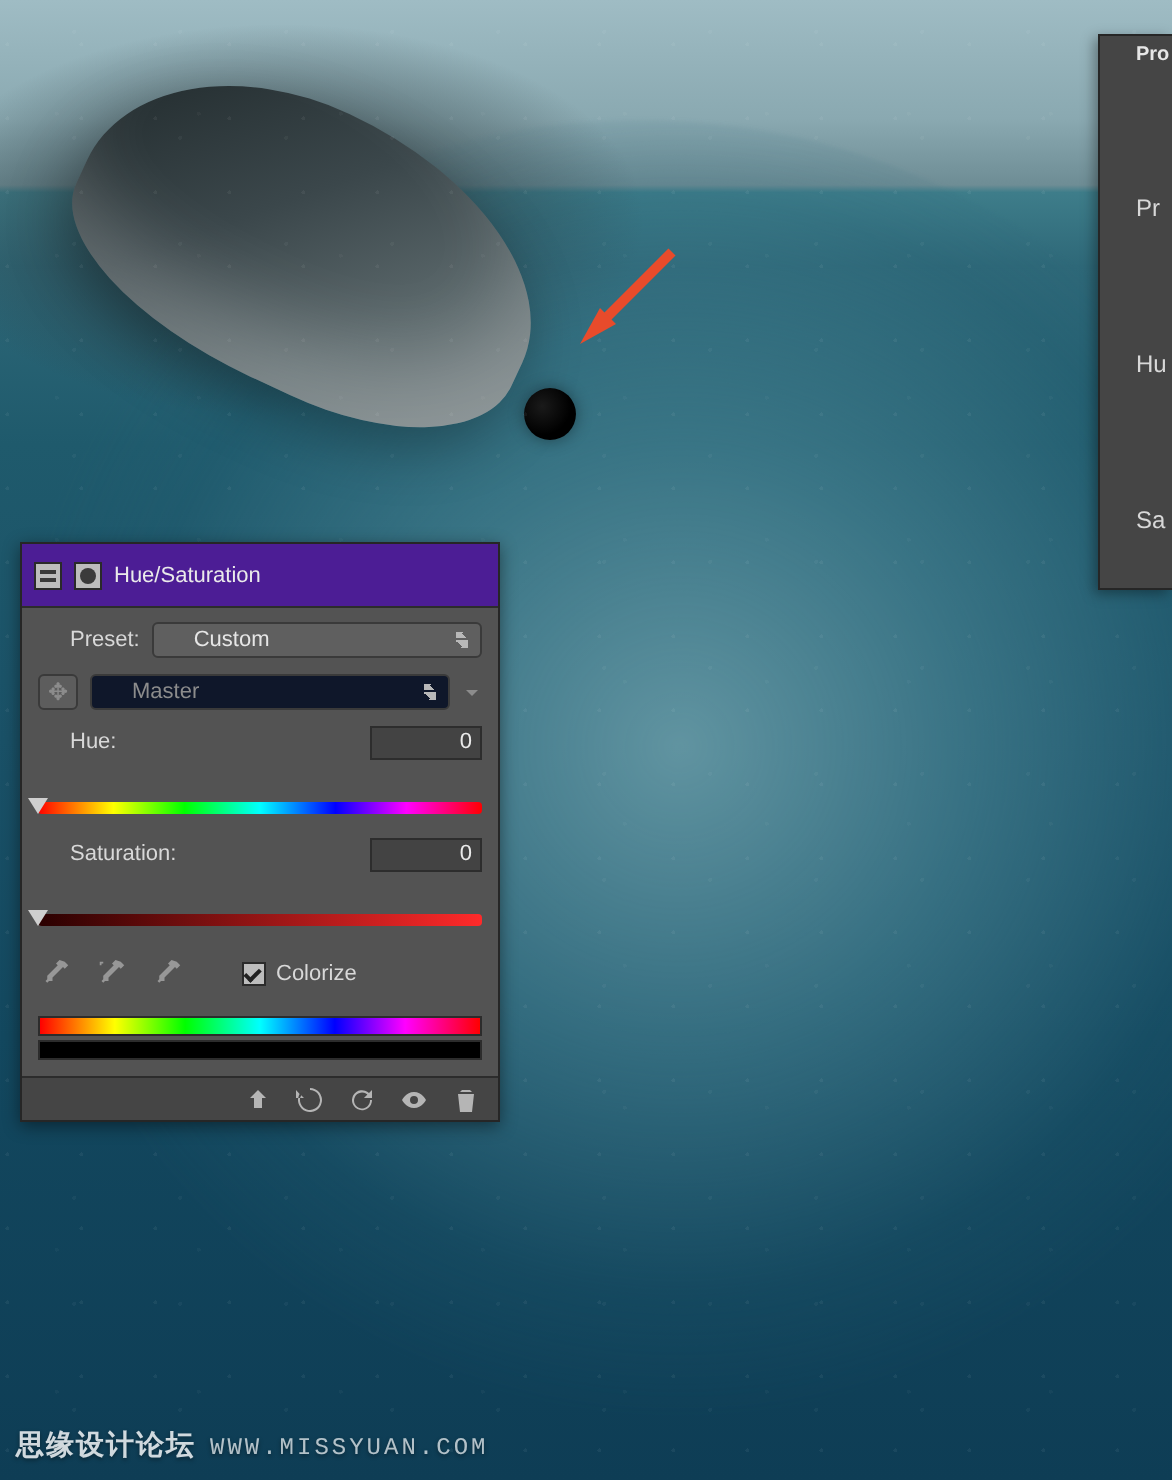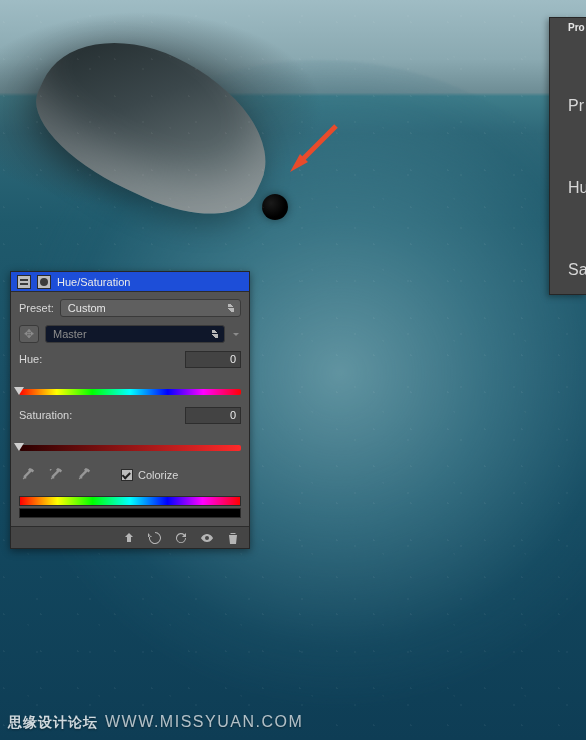--- a/index.html
+++ b/index.html
@@ -77,22 +77,22 @@
     position:absolute;
     left:10px; top:271px;
     width:240px;
     background:#535353;
     border:1px solid #262626;
     box-shadow: 0 2px 8px rgba(0,0,0,.45);
     display:flex; flex-direction:column;
     font-size:11px;
   }
   .panel-title{
-    height:20px;
-    background:#1d4ed8;
+    height:32px;
+    background:#4c1d95;
     border-bottom:1px solid #2c2c2c;
     display:flex; align-items:center;
     padding:0 6px; gap:6px;
     color:#eaeaea;
     font-size:11px;
   }
   .title-icon{
     width:14px; height:14px;
     display:flex; align-items:center; justify-content:center;
   }
@@ -121,29 +121,29 @@
   }
   .panel-body{
     padding:6px 8px 8px;
     display:flex; flex-direction:column;
     gap:6px;
   }
   .row{
     display:flex; align-items:center; gap:6px;
     min-height:20px;
   }
-  .lbl{ color:#d8d8d8; white-space:nowrap; }
+  .lbl{ color:#d8d8d8; white-space:nowrap;margin-left:16px; }
   .select{
     flex:1;
     height:18px;
     background:#5f5f5f;
     border:1px solid #3a3a3a;
     border-radius:3px;
     display:flex; align-items:center;
-    padding:0 7px;
+    padding:0 20px;
     position:relative;
     color:#e6e6e6;
     font-size:11px;
   }
   .select.disabled{ color:#8c8c8c; background:#0f172a; }
   .select::after{
     content:"";
     position:absolute; right:6px; top:50%;
     width:6px; height:8px;
     transform:translateY(-50%);
@@ -289,35 +289,35 @@
     color:#e6e6e6;
     overflow:hidden;
   }
   .propstrip .ptitle{ font-size:10px; font-weight:bold; letter-spacing:0; }
   .propstrip .mini{ height:6px; width:16px; border-radius:1px; }
   .mini.rainbow{ background:linear-gradient(to right,#f00,#ff0,#0f0,#0ff,#00f,#f0f,#f00); }
   .mini.red{ background:linear-gradient(to right,#2a0000,#ff2a2a); }
   .mini.gray{ background:linear-gradient(to right,#000,#fff); }
   .mini.flat{ background:#2e2e2e; }
   .mini.cyan{ background:#3de0f0; height:4px; }
-  .propstrip .plabel{ font-size:16px; color:#d8d8d8;margin-top:48px; }
+  .propstrip .plabel{ font-size:12px; color:#d8d8d8;margin-top:48px; }
 
   
   .watermark{
     position:absolute;
     left:8px; bottom:8px;
     display:flex; align-items:baseline; gap:7px;
     color:rgba(243,247,249,.85);
     text-shadow:0 1px 2px rgba(0,0,0,.4);
     font-size:14px;
     pointer-events:none;
     margin-top:32px;
   }
   .watermark .cn{ font-weight:700; letter-spacing:1px; }
-  .watermark .url{ font-size:16px; letter-spacing:1.5px; color:rgba(235,240,243,.75);}
+  .watermark .url{ font-size:12px; letter-spacing:1.5px; color:rgba(235,240,243,.75);font-family:Liberation Mono, monospace;}
 </style>
 </head>
 <body>
 
 <div class="canvas">
   <div class="shark-body"></div>
   <div class="shark-snout"></div>
   <div class="shark-eye"></div>
   <div class="arrow">
     <svg viewBox="0 0 56 56">

